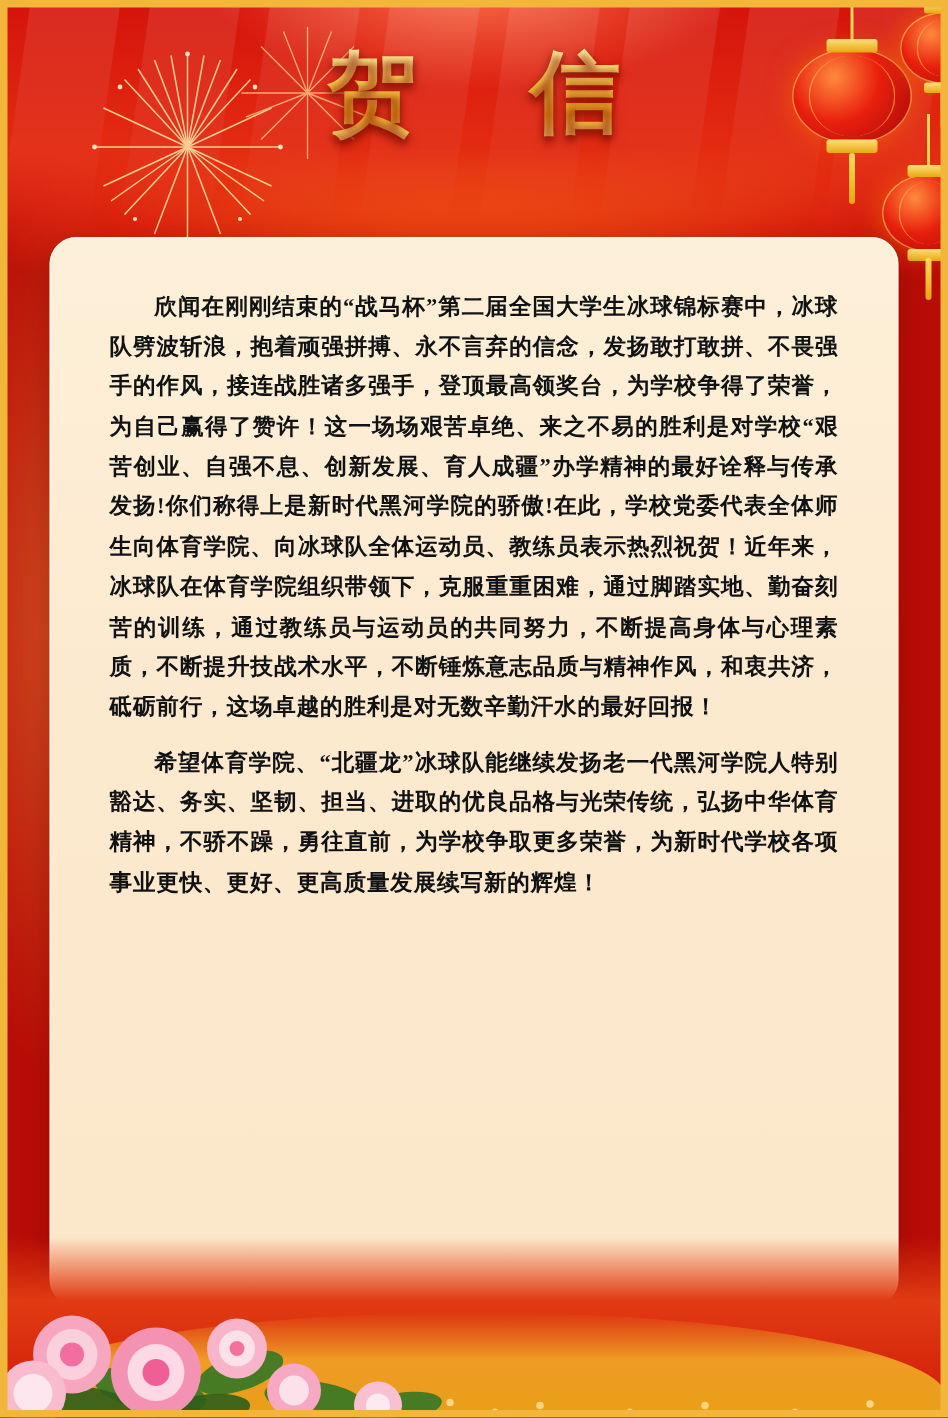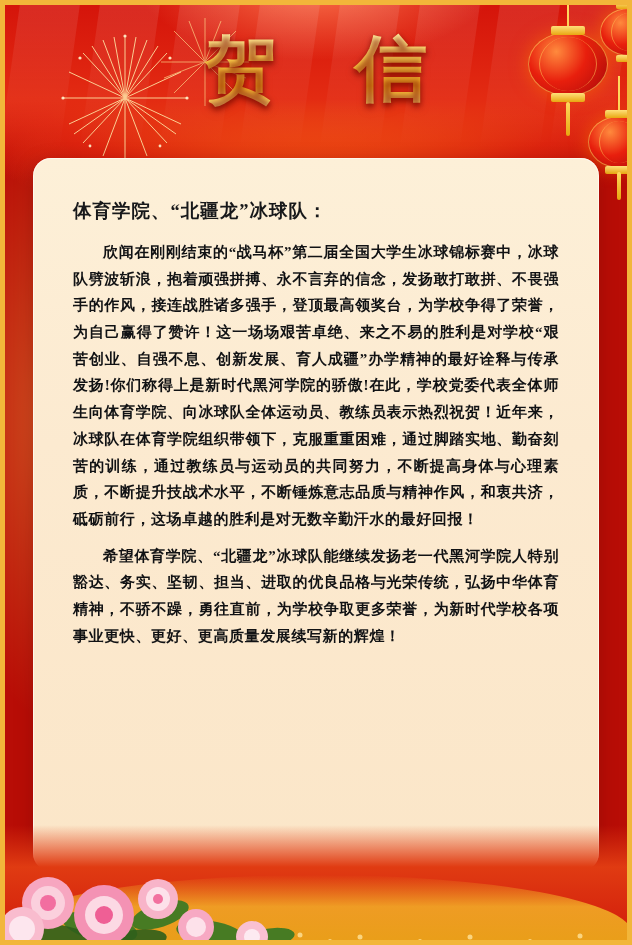--- a/index.html
+++ b/index.html
@@ -105,21 +105,21 @@
   
   .title {
     position: absolute;
     left: 0;
     top: 28px;
     width: 632px;
     text-align: center;
     z-index: 10;
     font-family: "Liberation Serif", "DejaVu Serif", serif;
     font-weight: bold;
-    font-size: 72px;
+    font-size: 60px;
     letter-spacing: 30px;
     text-indent: 30px;
     line-height: 1.15;
     color: #ffd54a;
     background: linear-gradient(180deg, #fff3b0 0%, #ffd24a 40%, #f0a81c 70%, #ffe587 100%);
     -webkit-background-clip: text;
     background-clip: text;
     -webkit-text-fill-color: transparent;
     text-shadow: 0 3px 5px rgba(120,10,0,0.55);
     filter: drop-shadow(0 2px 3px rgba(130,20,0,0.6));
@@ -298,21 +298,20 @@
       <div class="ribs"></div>
       <div class="cap top" style="width:28px; height:8px;"></div>
       <div class="cap bot" style="width:28px; height:8px;"></div>
     </div>
     <div class="tassel" style="top:56px; height:28px;"></div>
   </div>
 
   <div class="title">贺 信</div>
 
   <div class="card">
-    <div class="salutation">体育学院、“北疆龙”冰球队：</div>
     <p class="para">欣闻在刚刚结束的“战马杯”第二届全国大学生冰球锦标赛中，冰球队劈波斩浪，抱着顽强拼搏、永不言弃的信念，发扬敢打敢拼、不畏强手的作风，接连战胜诸多强手，登顶最高领奖台，为学校争得了荣誉，为自己赢得了赞许！这一场场艰苦卓绝、来之不易的胜利是对学校“艰苦创业、自强不息、创新发展、育人成疆”办学精神的最好诠释与传承发扬!你们称得上是新时代黑河学院的骄傲!在此，学校党委代表全体师生向体育学院、向冰球队全体运动员、教练员表示热烈祝贺！近年来，冰球队在体育学院组织带领下，克服重重困难，通过脚踏实地、勤奋刻苦的训练，通过教练员与运动员的共同努力，不断提高身体与心理素质，不断提升技战术水平，不断锤炼意志品质与精神作风，和衷共济，砥砺前行，这场卓越的胜利是对无数辛勤汗水的最好回报！</p>
     <p class="para">希望体育学院、“北疆龙”冰球队能继续发扬老一代黑河学院人特别豁达、务实、坚韧、担当、进取的优良品格与光荣传统，弘扬中华体育精神，不骄不躁，勇往直前，为学校争取更多荣誉，为新时代学校各项事业更快、更好、更高质量发展续写新的辉煌！</p>
 
   </div>
 
   <div class="bottom-band"></div>
   <div class="gold-ribbon"></div>
 
   <svg class="flowers" viewBox="0 0 632 130" preserveAspectRatio="none">
 

